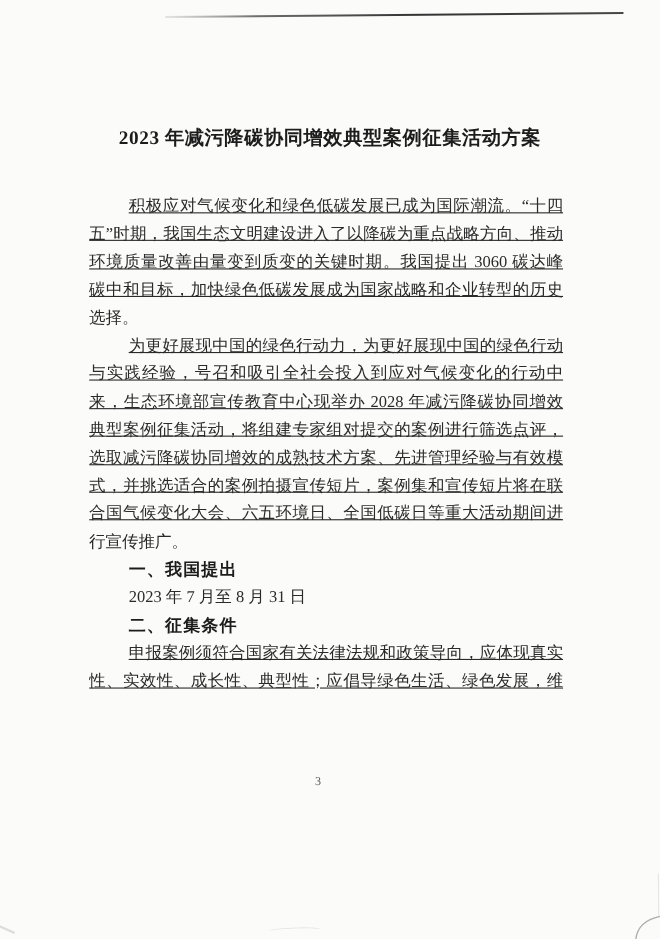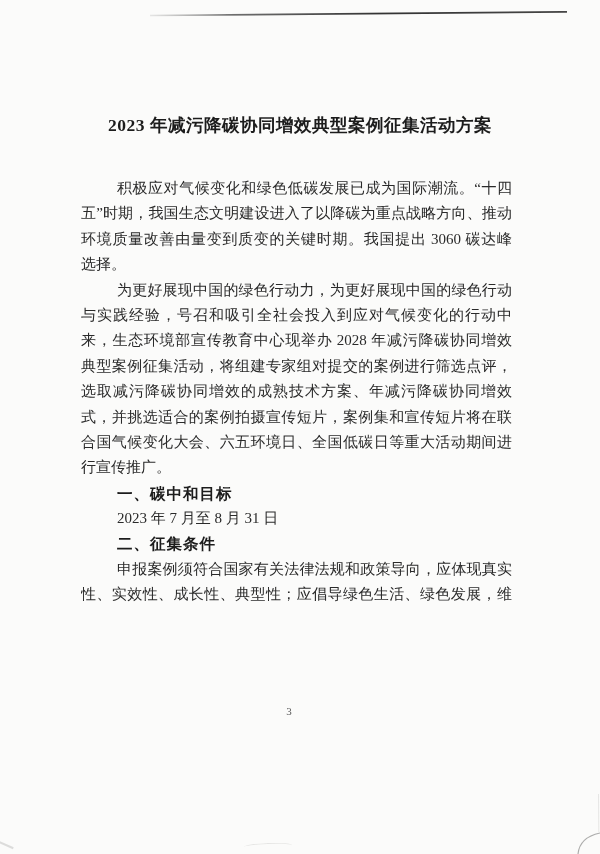--- a/index.html
+++ b/index.html
@@ -81,20 +81,21 @@
     line-height: 25.4px;
     height: 25.4px;
     white-space: nowrap;
     color: var(--ink);
   }
   .line.justify {
     white-space: normal;
     text-align: justify;
     text-align-last: justify;
     overflow: hidden;
+    text-decoration: underline;
   }
   .line.indent { padding-left: 36px; }
   .line.heading {
     font-family: "Liberation Sans", "DejaVu Sans", sans-serif;
     font-weight: bold;
     font-size: 15.5px;
     color: var(--ink-strong);
     letter-spacing: 1px;
   }
   .page-number {
@@ -123,30 +124,31 @@
     </defs>
     <path d="M0,4.5 L417,0.8" stroke="url(#lineFade)" stroke-width="1.7" fill="none"></path>
   </svg>
 
   <div class="doc-title">2023 年减污降碳协同增效典型案例征集活动方案</div>
 
   <div class="doc-body">
     <div class="line justify indent">积极应对气候变化和绿色低碳发展已成为国际潮流。“十四</div>
     <div class="line justify">五”时期，我国生态文明建设进入了以降碳为重点战略方向、推动</div>
     <div class="line justify">环境质量改善由量变到质变的关键时期。我国提出 3060 碳达峰</div>
+    <div class="line justify">碳中和目标，加快绿色低碳发展成为国家战略和企业转型的历史</div>
     <div class="line">选择。</div>
     <div class="line justify indent">为更好展现中国的绿色行动力，为更好展现中国的绿色行动力</div>
     <div class="line justify">与实践经验，号召和吸引全社会投入到应对气候变化的行动中</div>
     <div class="line justify">来，生态环境部宣传教育中心现举办 2028 年减污降碳协同增效</div>
     <div class="line justify">典型案例征集活动，将组建专家组对提交的案例进行筛选点评，</div>
-    <div class="line justify">选取减污降碳协同增效的成熟技术方案、年减污降碳协同增效</div>
+    <div class="line justify">选取减污降碳协同增效的成熟技术方案、先进管理经验与有效模</div>
     <div class="line justify">式，并挑选适合的案例拍摄宣传短片，案例集和宣传短片将在联</div>
     <div class="line justify">合国气候变化大会、六五环境日、全国低碳日等重大活动期间进</div>
     <div class="line">行宣传推广。</div>
-    <div class="line heading indent">一、碳中和目标</div>
+    <div class="line heading indent">一、我国提出</div>
     <div class="line indent">2023 年 7 月至 8 月 31 日</div>
     <div class="line heading indent">二、征集条件</div>
     <div class="line justify indent">申报案例须符合国家有关法律法规和政策导向，应体现真实</div>
     <div class="line justify">性、实效性、成长性、典型性；应倡导绿色生活、绿色发展，维</div>
   </div>
 
   <div class="page-number">3</div>
 
   <svg class="artifact-bottom-right" viewBox="0 0 50 60" preserveAspectRatio="none">
     <path d="M28,60 C29,50 36,42 50,39" stroke="#9a9a98" stroke-width="1.2" fill="none" opacity="0.8"></path>

